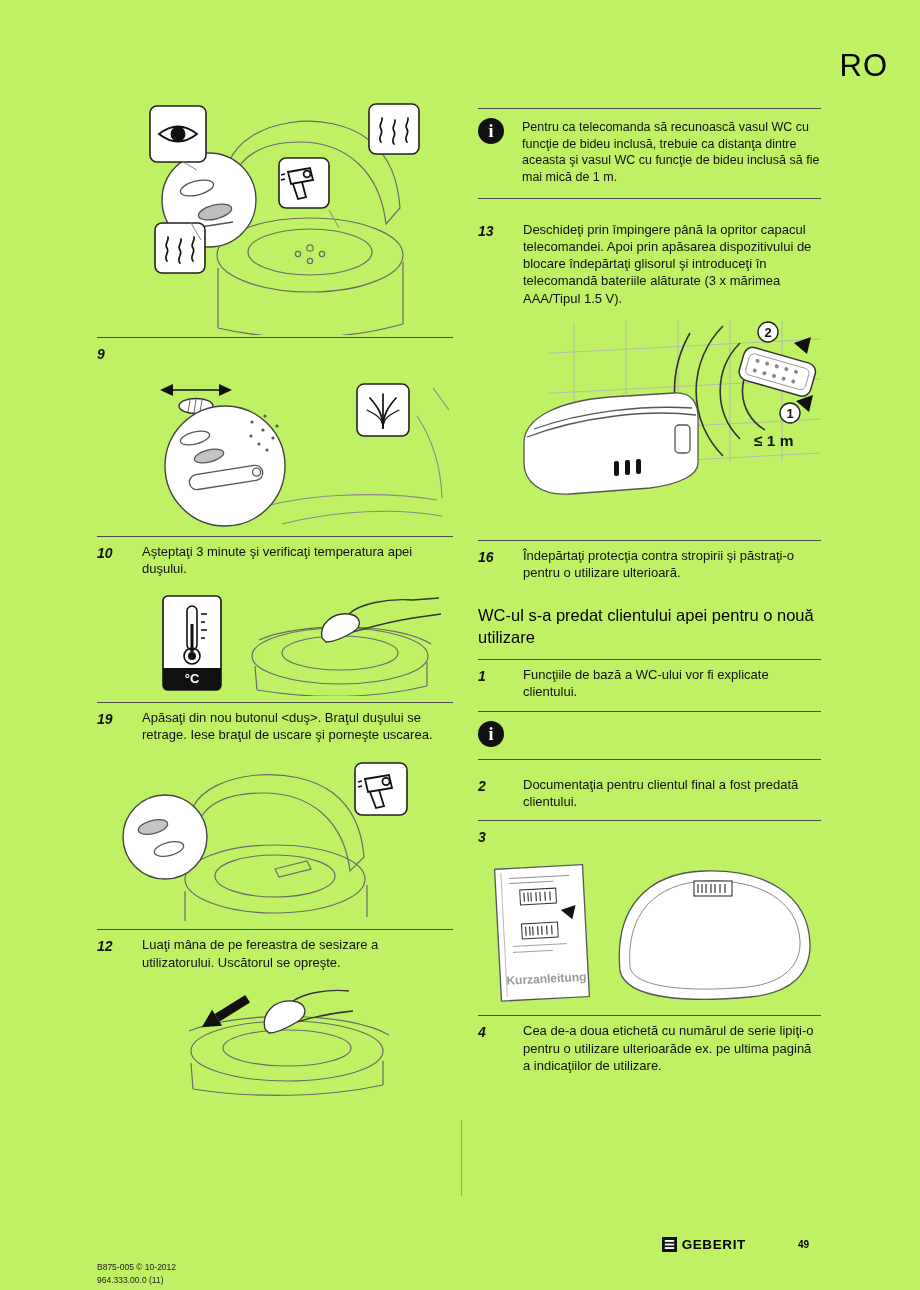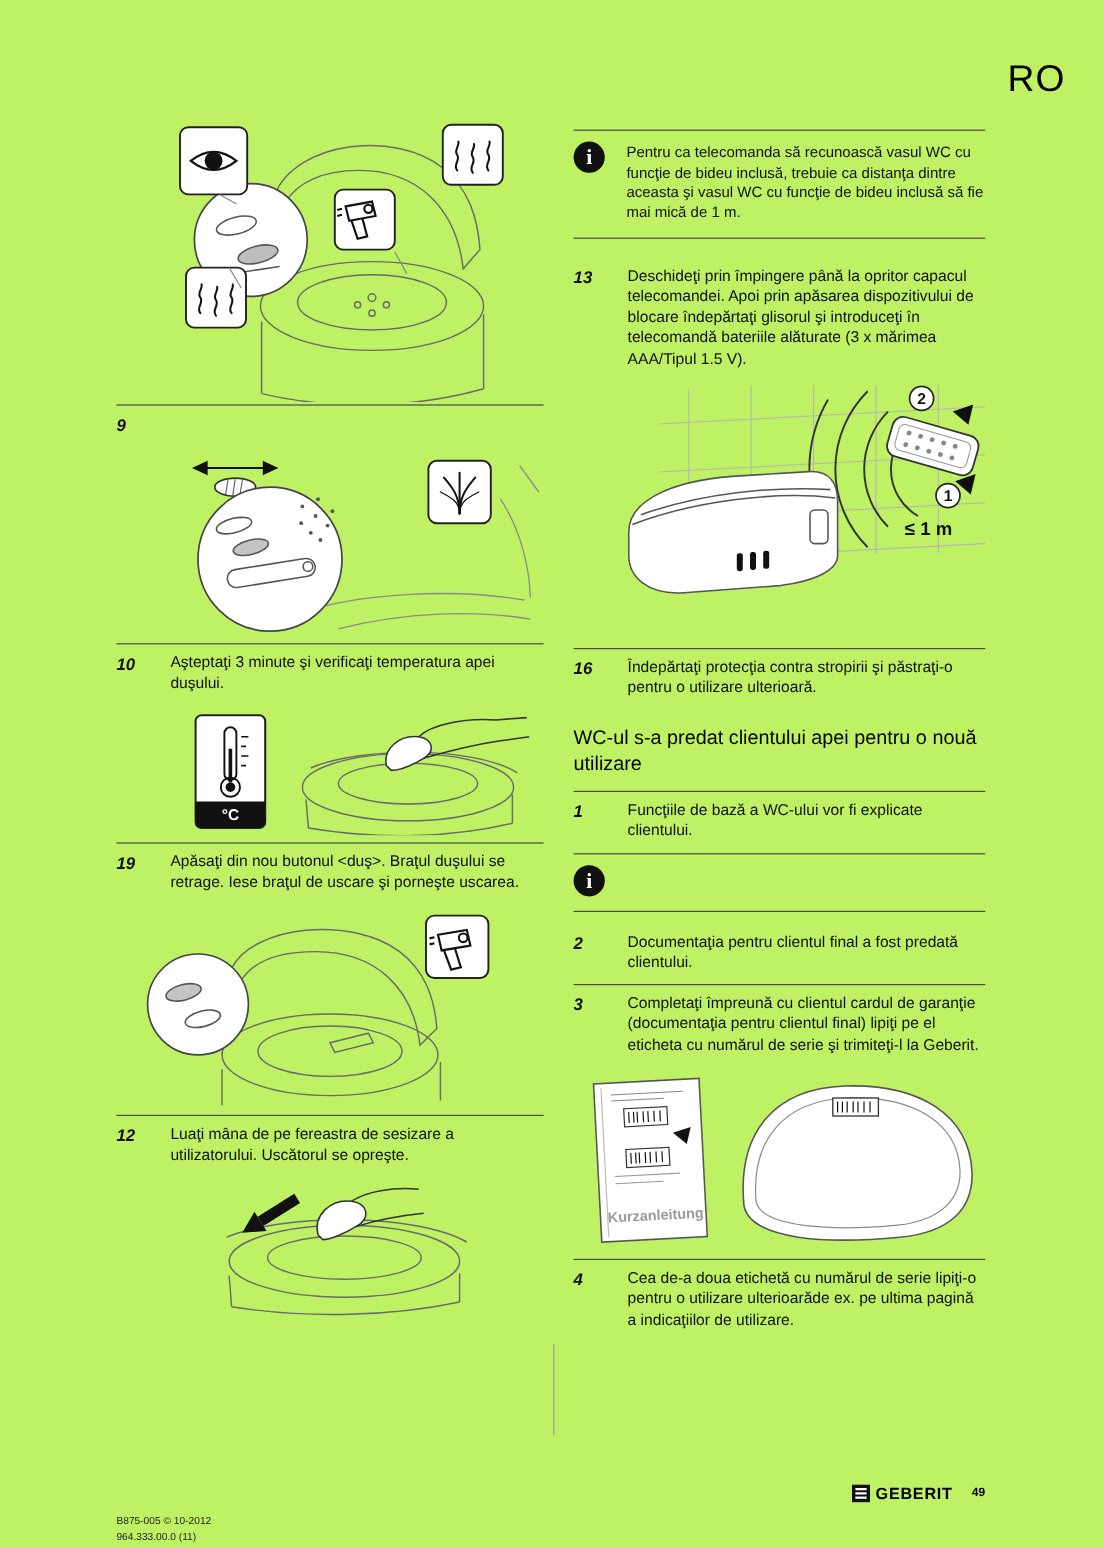--- a/index.html
+++ b/index.html
@@ -25,21 +25,21 @@
   .mt10 { margin-top:10px; }
   .info { display:flex; gap:18px; border-top:1px solid #4a4a4a; border-bottom:1px solid #4a4a4a; padding:9px 0 12px; align-items:flex-start; }
   .info-icon {
     flex:0 0 26px; width:26px; height:26px; border-radius:50%; background:#111;
     color:#fff; display:flex; align-items:center; justify-content:center;
     font-family:"Liberation Serif", serif; font-weight:bold; font-size:18px; line-height:1;
   }
   .info .txt { flex:1; font-size:12.5px; line-height:1.33; padding-top:1px; }
   .section-heading { font-size:16.5px; font-weight:normal; line-height:1.32; color:#000; margin:14px 0 10px; }
   .footer-left { position:absolute; left:97px; top:1261px; font-size:8.5px; line-height:1.5; color:#222; }
-  .footer-right { position:absolute; right:99px; top:1237px; display:flex; align-items:center; gap:16px; }
+  .footer-right { position:absolute; right:111px; top:1237px; display:flex; align-items:center; gap:52px; }
   .geberit { display:flex; align-items:center; gap:5px; }
   .geberit .wordmark { font-weight:bold; font-size:13.5px; letter-spacing:0.6px; color:#000; }
   .page-number { font-size:10px; font-weight:bold; color:#000; }
   .divider-v { position:absolute; left:461px; top:1120px; width:1px; height:76px; background:#999; }
   svg text { font-family:"Liberation Sans", sans-serif; }
 </style>
 </head>
 <body>
 
 <div class="page">
@@ -304,21 +304,20 @@
       <div class="info-icon">i</div>
     </div>
 
     <div class="step no-rule mt10">
       <div class="num">2</div>
       <div class="txt">Documentaţia pentru clientul final a fost predată clientului.</div>
     </div>
 
     <div class="step">
       <div class="num">3</div>
-      <div class="txt">Completaţi împreună cu clientul cardul de garanţie (documentaţia pentru clientul final) lipiţi pe el eticheta cu numărul de serie şi trimiteţi-l la Geberit.</div>
     </div>
 
     <svg class="illus m-v6" width="343" height="148" viewBox="0 0 343 148">
       <g transform="rotate(-3 62 72)">
         <rect x="20" y="6" width="88" height="132" fill="#fff" stroke="#555" stroke-width="1.3"></rect>
         <path d="M26 10 V134" stroke="#bbb" stroke-width="1" fill="none"></path>
         <path d="M34 16 h60 M34 21 h44" stroke="#888" stroke-width="0.9" fill="none"></path>
         <rect x="44" y="28" width="36" height="15" fill="#fff" stroke="#333" stroke-width="1"></rect>
         <path d="M48 31 v9 M52 31 v9 M55 31 v9 M60 31 v9 M64 31 v9 M69 31 v9 M74 31 v9" stroke="#111" stroke-width="1" fill="none"></path>
         <polygon points="84,50 99,46 95,60" fill="#111"></polygon>

